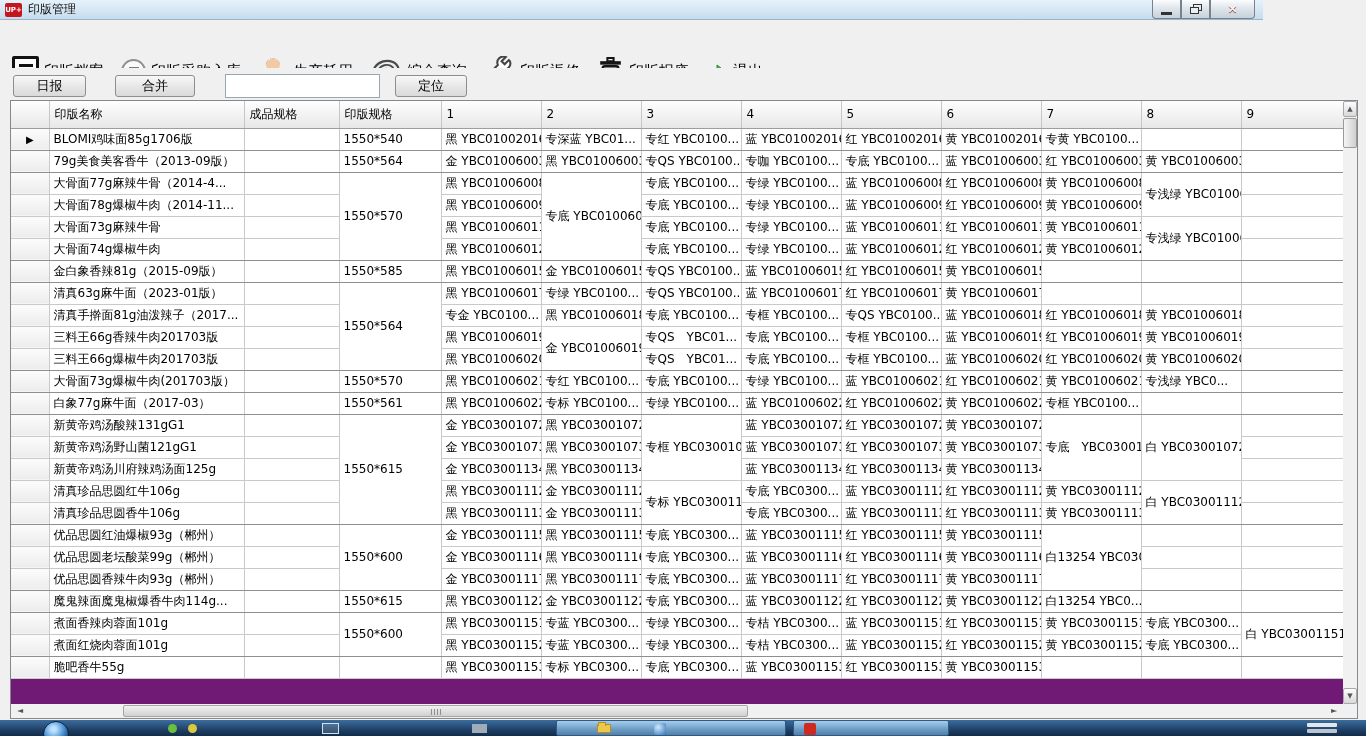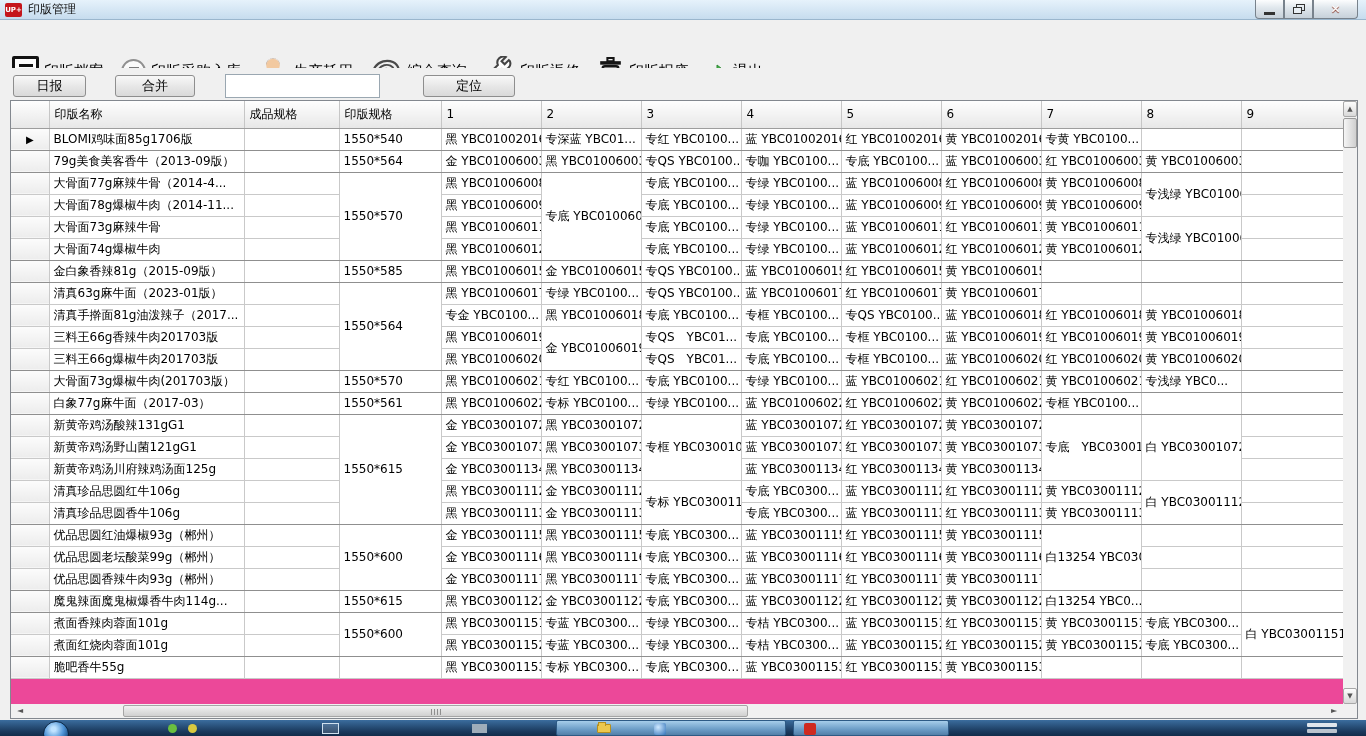--- a/index.html
+++ b/index.html
@@ -1,20 +1,20 @@
 <!DOCTYPE html>
 <html><head>
 <meta charset="utf-8">
 <style>
   * { margin:0; padding:0; box-sizing:border-box; }
   html,body { width:1366px; height:736px; overflow:hidden; background:#f0f0f0;
     font-family:"DejaVu Sans","Liberation Sans",sans-serif; }
 
   
-  .titlebar { position:absolute; left:0; top:0; width:1366px; height:20px;
+  .titlebar { position:absolute; left:0; top:0; width:1263px; height:20px;
     background:linear-gradient(#e6f2fb,#c6dcee); border-bottom:1px solid #9ab6cd;padding-left:16px; }
   .app-logo { position:absolute; left:5px; top:3px; width:17px; height:14px; background:#c4161c;
     border-radius:2px; color:#fff; font-size:7px; font-weight:bold; text-align:center; line-height:14px; }
   .app-title { position:absolute; left:28px; top:1px; font-size:12px; color:#111; }
   .winbtns { position:absolute; right:8px; top:0; display:flex; }
   .winbtn { width:29px; height:19px; border:1px solid #78828c; border-top:none;
     background:linear-gradient(#fcfdfe,#dfe6ec 45%,#c7d1da); display:flex; align-items:center;
     justify-content:center; }
   .winbtn.first { border-radius:0 0 0 4px; }
   .winbtn.close { width:45px; border-radius:0 0 4px 0;
@@ -33,28 +33,28 @@
     display:flex; flex-direction:column; justify-content:center; align-items:center; gap:2px; }
   .icon-circlelist i { display:block; width:10px; height:2px; background:#7a7a7a; }
 
   
   .actionbar { position:absolute; left:0; top:68px; width:1366px; height:32px; background:#f0f0f0; }
   .abtn { position:absolute; top:7px; height:22px; border:1px solid #8e8e8e; border-radius:3px;
     background:linear-gradient(#f8f8f8,#e6e6e6 55%,#d9d9d9); font-size:13px; color:#000;
     text-align:center; line-height:20px; font-family:inherit; }
   .btn-daily { left:13px; width:73px; }
   .btn-merge { left:115px; width:80px; }
-  .btn-locate { left:395px; width:92px;margin-left:28px; }
+  .btn-locate { left:395px; width:72px; }
   .search-input { position:absolute; left:225px; top:6px; width:155px; height:24px;
     border:1px solid #9aa7b1; background:#fff; font-size:13px; padding:0 4px; }
 
   
   .table-panel { position:absolute; left:10px; top:100px; width:1348px; height:619px;
     border:1px solid #83888f; background:#fff; }
-  .grid-wrap { position:absolute; left:0; top:0; width:1332px; height:603px; overflow:hidden; background:#ec4899; }
+  .grid-wrap { position:absolute; left:0; top:0; width:1332px; height:603px; overflow:hidden; background:#701a75; }
   table.grid { border-collapse:collapse; table-layout:fixed; width:1332px; font-size:12px; color:#000; }
   .grid th { background:linear-gradient(#fefefe,#e7e7e7); border-right:1px solid #c6c6c6;
     border-bottom:1px solid #9d9d9d; height:27px; font-weight:normal; text-align:left;
     padding:0 5px; white-space:nowrap; overflow:hidden; font-size:12px; }
   .grid td { border-right:1px solid #c9c9c9; border-bottom:1px solid #c9c9c9; height:22px;
     padding:0 4px; white-space:nowrap; overflow:hidden; background:#fff; vertical-align:middle; }
   .grid tr.ge > td, .grid td.ge { border-bottom:1px solid #8f8f8f; }
   .grid td.sel { background:linear-gradient(#fcfcfc,#ececec); text-align:center; font-size:10px; padding:0; }
 
   

